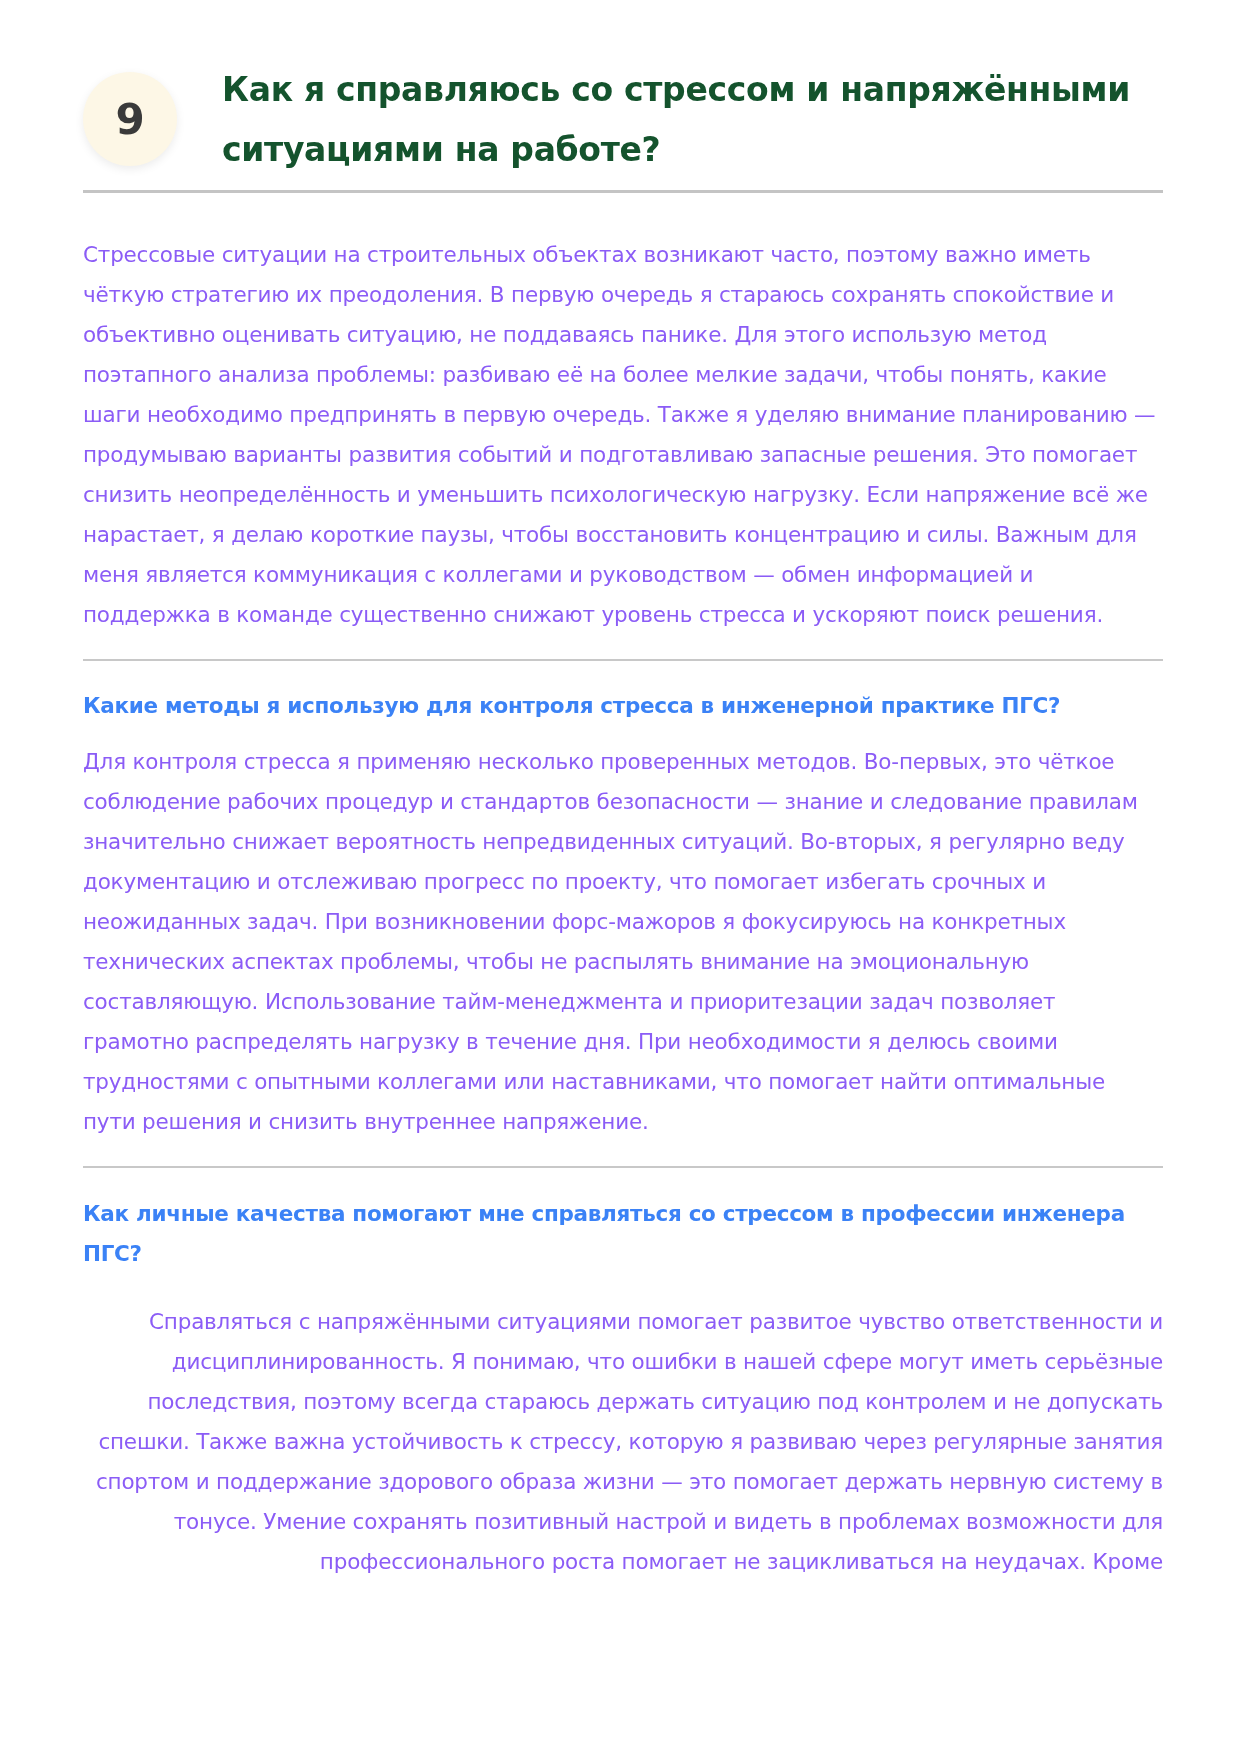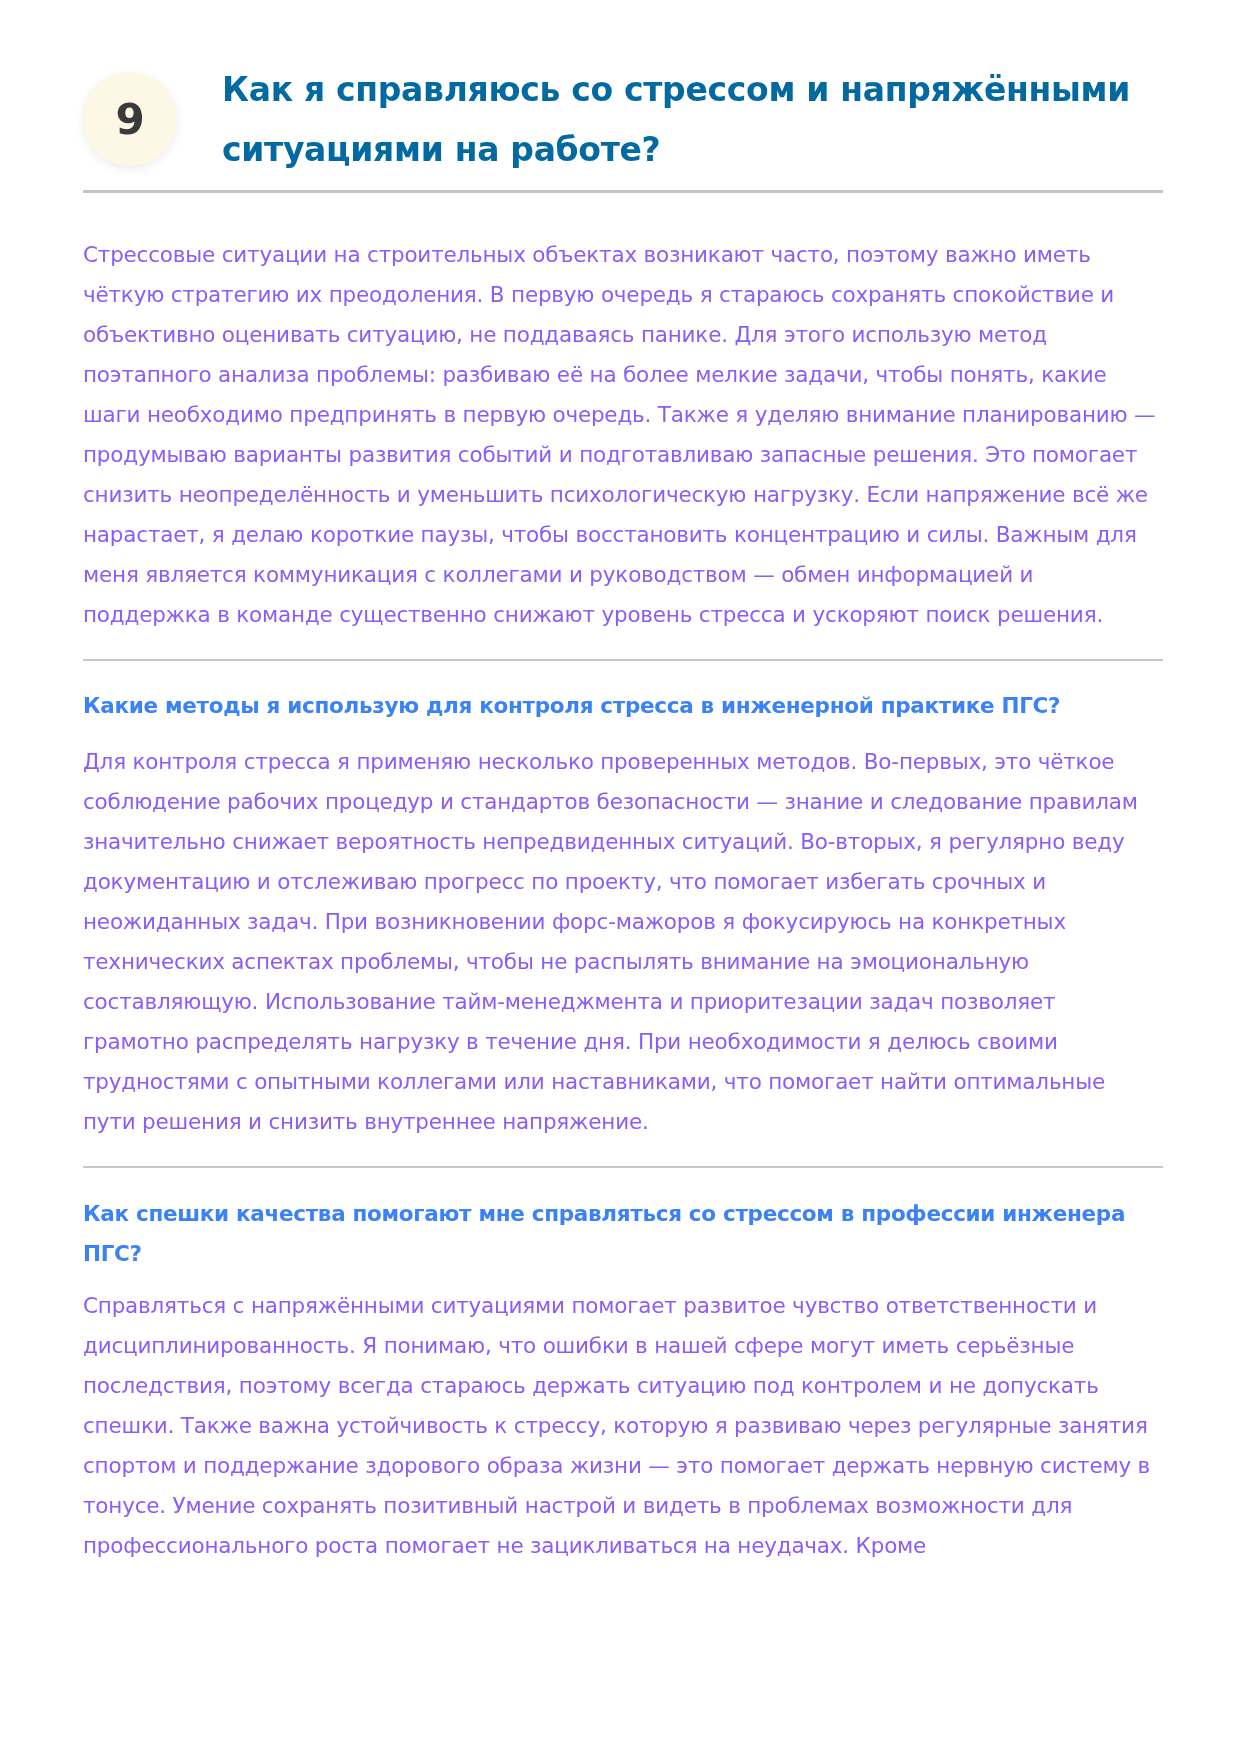--- a/index.html
+++ b/index.html
@@ -46,21 +46,21 @@
     .q-title {
       position: absolute;
       left: 139px;
       top: 60px;
       width: 940px;
       margin: 0;
       font-family: "DejaVu Sans", sans-serif;
       font-weight: bold;
       font-size: 33px;
       line-height: 60px;
-      color: #0369a1;
+      color: #14532d;
       letter-spacing: -0.3px;
     }
     .para {
       margin: 0;
       font-size: 21.5px;
       line-height: 40px;
       color: #8b5cf6;
       letter-spacing: -0.2px;
     }
     .para-1 { margin-top: 42px; }
@@ -75,37 +75,37 @@
       margin: 0;
       font-weight: bold;
       font-size: 21.5px;
       line-height: 40px;
       color: #3b82f6;
       letter-spacing: -0.3px;
     }
     .sub-title-1 { margin-top: 25px; }
     .para-2 { margin-top: 16px; }
     .sub-title-2 { margin-top: 26px; }
-    .para-3 { margin-top: 12px; }
+    .para-3 { margin-top: 28px; text-align: right; }
   </style>
 </head>
 <body>
 
 <div class="page">
 
   <div class="q-header">
     <div class="q-badge">9</div>
     <h1 class="q-title">Как я справляюсь со стрессом и напряжёнными ситуациями на работе?</h1>
   </div>
 
   <p class="para para-1">Стрессовые ситуации на строительных объектах возникают часто, поэтому важно иметь чёткую стратегию их преодоления. В первую очередь я стараюсь сохранять спокойствие и объективно оценивать ситуацию, не поддаваясь панике. Для этого использую метод поэтапного анализа проблемы: разбиваю её на более мелкие задачи, чтобы понять, какие шаги необходимо предпринять в первую очередь. Также я уделяю внимание планированию — продумываю варианты развития событий и подготавливаю запасные решения. Это помогает снизить неопределённость и уменьшить психологическую нагрузку. Если напряжение всё же нарастает, я делаю короткие паузы, чтобы восстановить концентрацию и силы. Важным для меня является коммуникация с коллегами и руководством — обмен информацией и поддержка в команде существенно снижают уровень стресса и ускоряют поиск решения.</p>
 
   <div class="divider divider-1"></div>
 
   <h2 class="sub-title sub-title-1">Какие методы я использую для контроля стресса в инженерной практике ПГС?</h2>
   <p class="para para-2">Для контроля стресса я применяю несколько проверенных методов. Во-первых, это чёткое соблюдение рабочих процедур и стандартов безопасности — знание и следование правилам значительно снижает вероятность непредвиденных ситуаций. Во-вторых, я регулярно веду документацию и отслеживаю прогресс по проекту, что помогает избегать срочных и неожиданных задач. При возникновении форс-мажоров я фокусируюсь на конкретных технических аспектах проблемы, чтобы не распылять внимание на эмоциональную составляющую. Использование тайм-менеджмента и приоритезации задач позволяет грамотно распределять нагрузку в течение дня. При необходимости я делюсь своими трудностями с опытными коллегами или наставниками, что помогает найти оптимальные пути решения и снизить внутреннее напряжение.</p>
 
   <div class="divider divider-2"></div>
 
-  <h2 class="sub-title sub-title-2">Как спешки качества помогают мне справляться со стрессом в профессии инженера ПГС?</h2>
+  <h2 class="sub-title sub-title-2">Как личные качества помогают мне справляться со стрессом в профессии инженера ПГС?</h2>
   <p class="para para-3">Справляться с напряжёнными ситуациями помогает развитое чувство ответственности и дисциплинированность. Я понимаю, что ошибки в нашей сфере могут иметь серьёзные последствия, поэтому всегда стараюсь держать ситуацию под контролем и не допускать спешки. Также важна устойчивость к стрессу, которую я развиваю через регулярные занятия спортом и поддержание здорового образа жизни — это помогает держать нервную систему в тонусе. Умение сохранять позитивный настрой и видеть в проблемах возможности для профессионального роста помогает не зацикливаться на неудачах. Кроме</p>
 
 </div>
 
 </body></html>

